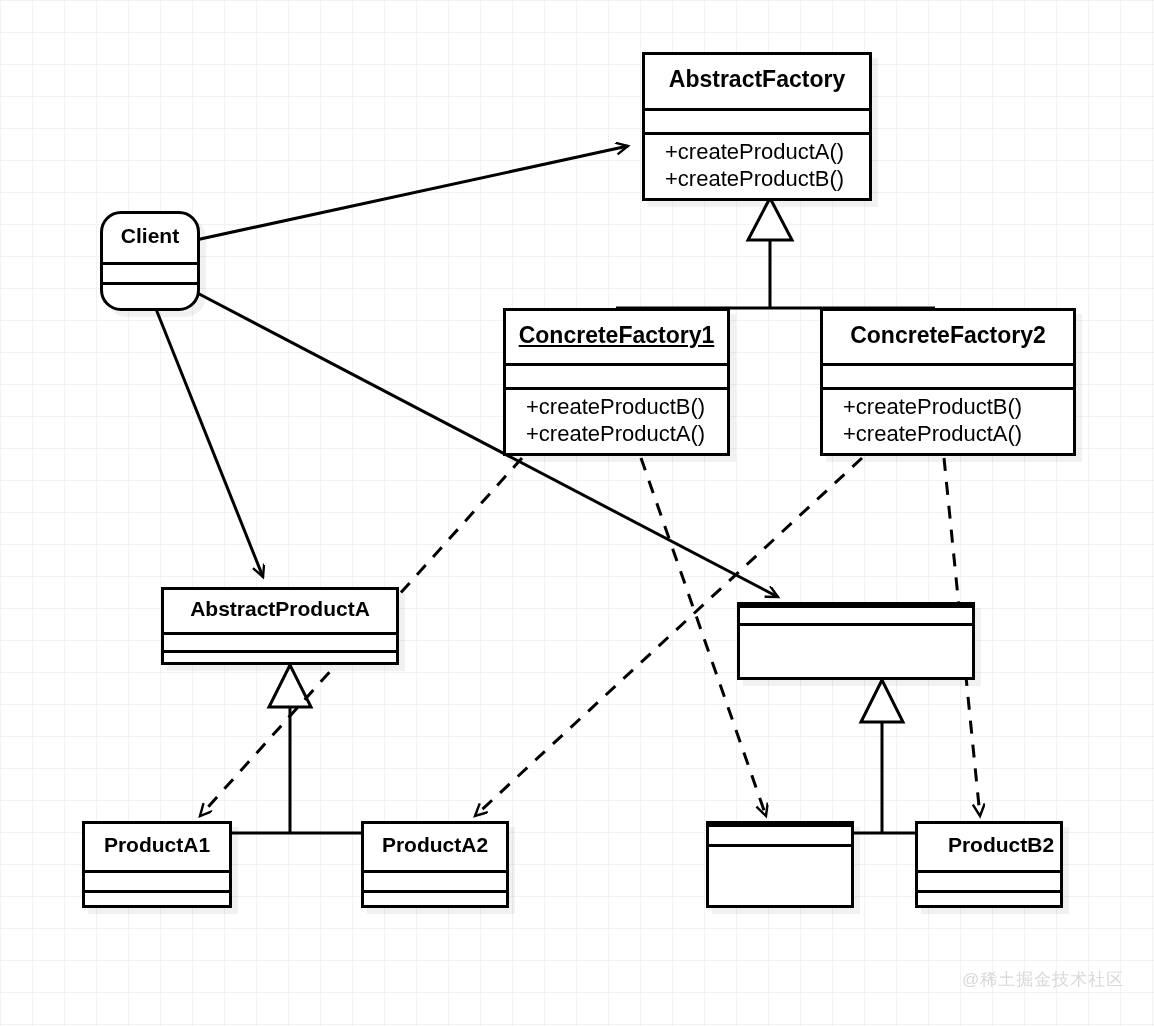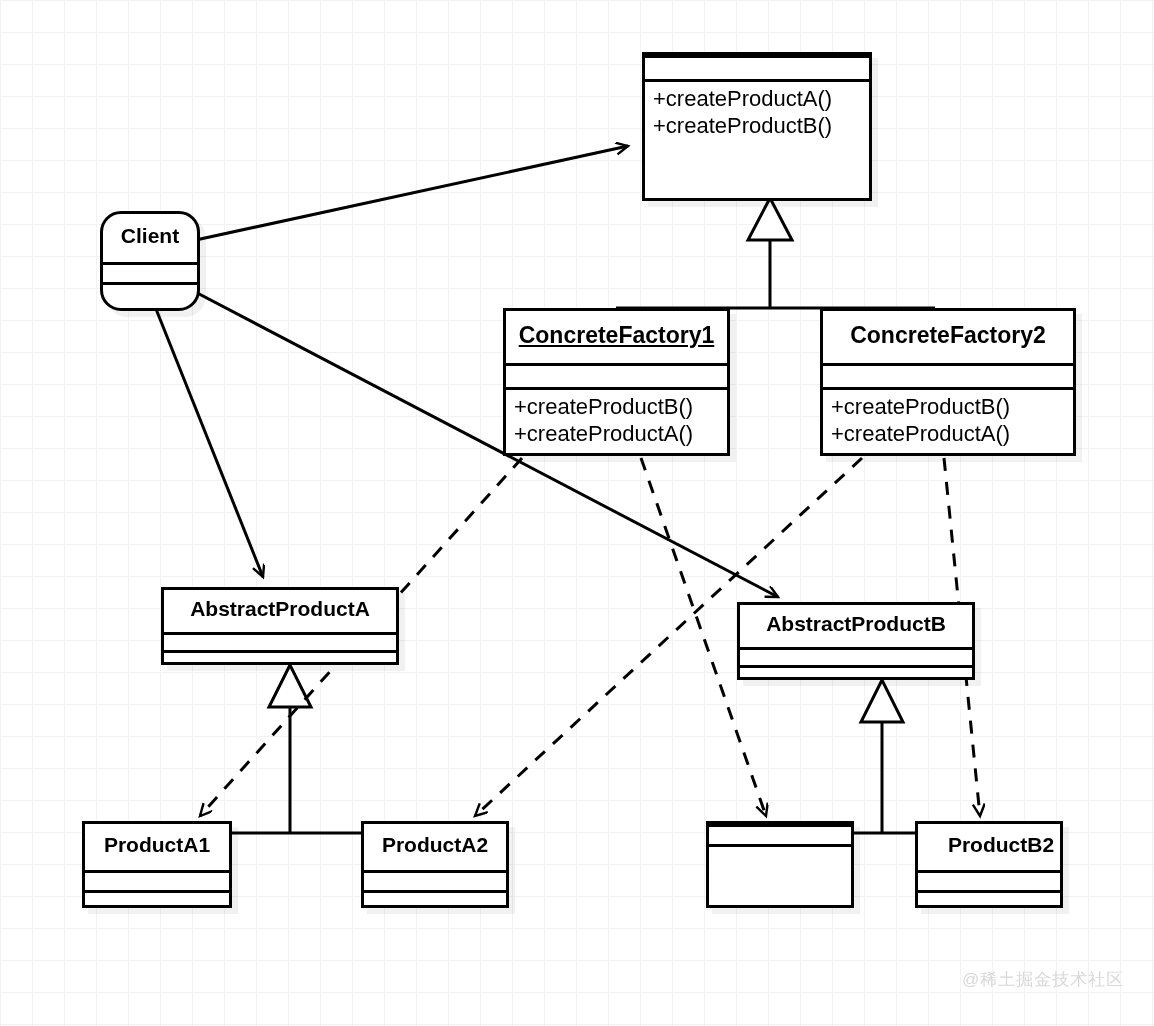--- a/index.html
+++ b/index.html
@@ -47,21 +47,21 @@
   .uml-sep {
     border-top: 3px solid #000000;
     box-sizing: border-box;
   }
   .uml-attrs {
     box-sizing: border-box;
   }
   .uml-ops {
     border-top: 3px solid #000000;
     box-sizing: border-box;
-    padding: 4px 0 4px 8px;
+    padding: 4px 0 4px 20px;
   }
   .uml-op {
     color: #000000;
     white-space: nowrap;
     line-height: 1.22;
   }
   .watermark {
     position: absolute;
     color: #d8d8d8;
     font-size: 17px;
@@ -121,20 +121,21 @@
     <g>
       <line x1="862" y1="458" x2="475" y2="816" stroke="#000000" stroke-width="3" stroke-dasharray="13,11" marker-end="url(#openArrow)"></line>
     </g>
     <g>
       <line x1="944" y1="458" x2="980" y2="816" stroke="#000000" stroke-width="3" stroke-dasharray="13,11" marker-end="url(#openArrow)"></line>
     </g>
   </svg>
 
   <div id="class-layer">
       <div class="uml-class" style="left: 642px; top: 52px; width: 230px; height: 149px;">
+        <div class="uml-name" style="height: 53px; line-height: 49px; font-size: 23px;">AbstractFactory</div>
         <div class="uml-attrs uml-sep" style="height: 24px;"></div>
         <div class="uml-ops" style="font-size: 22px;">
           <div class="uml-op">+createProductA()</div>
           <div class="uml-op">+createProductB()</div>
         </div>
       </div>
       <div class="uml-class" style="left: 100px; top: 211px; width: 100px; height: 100px; border-radius: 21px;">
         <div class="uml-name" style="height: 48px; line-height: 44px; font-size: 21px;">Client</div>
         <div class="uml-attrs uml-sep" style="height: 20px;"></div>
         <div class="uml-ops" style="font-size: 20px; padding: 0px; height: 17px;"></div>
@@ -154,21 +155,20 @@
           <div class="uml-op">+createProductB()</div>
           <div class="uml-op">+createProductA()</div>
         </div>
       </div>
       <div class="uml-class" style="left: 161px; top: 587px; width: 238px; height: 78px;">
         <div class="uml-name" style="height: 42px; line-height: 38px; font-size: 21px;">AbstractProductA</div>
         <div class="uml-attrs uml-sep" style="height: 18px;"></div>
         <div class="uml-ops" style="font-size: 20px; padding: 0px; height: 15px;"></div>
       </div>
       <div class="uml-class" style="left: 737px; top: 602px; width: 238px; height: 78px;">
-        <div class="uml-name" style="height: 42px; line-height: 38px; font-size: 21px;">AbstractProductB</div>
         <div class="uml-attrs uml-sep" style="height: 18px;"></div>
         <div class="uml-ops" style="font-size: 20px; padding: 0px; height: 15px;"></div>
       </div>
       <div class="uml-class" style="left: 82px; top: 821px; width: 150px; height: 87px;">
         <div class="uml-name" style="height: 46px; line-height: 42px; font-size: 21px;">ProductA1</div>
         <div class="uml-attrs uml-sep" style="height: 20px;"></div>
         <div class="uml-ops" style="font-size: 20px; padding: 0px; height: 18px;"></div>
       </div>
       <div class="uml-class" style="left: 354px; top: 821px; width: 148px; height: 87px; margin-left: 7px;">
         <div class="uml-name" style="height: 46px; line-height: 42px; font-size: 21px;">ProductA2</div>

